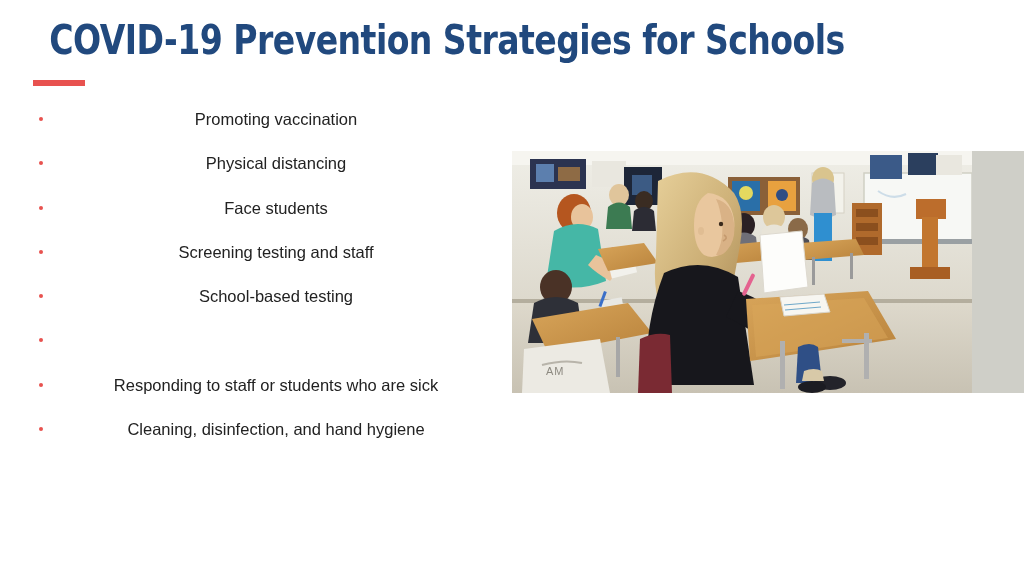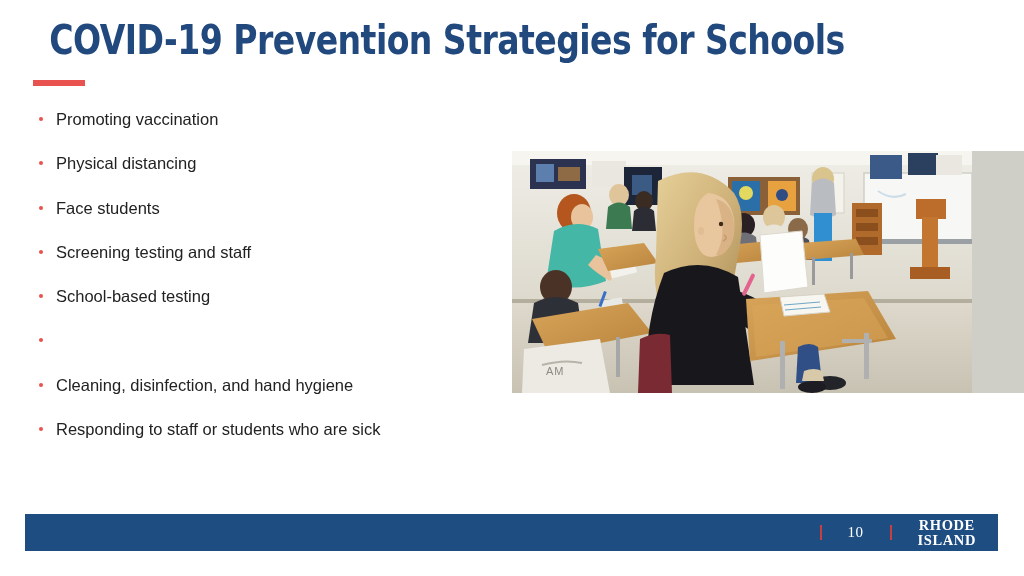--- a/index.html
+++ b/index.html
@@ -54,20 +54,21 @@
     top: 108px;
     width: 460px;
     margin: 0;
     padding: 0;
     list-style: none;
   }
   .bullet-row {
     display: flex;
     align-items: flex-start;
     height: 44.3px;
+    text-align: center;
   }
   .bullet-dot {
     flex: 0 0 auto;
     width: 4px;
     height: 4px;
     border-radius: 50%;
     background: #E8524F;
     margin-top: 9px;
     margin-left: 3px;
   }
@@ -164,25 +165,25 @@
     </li>
     <li class="bullet-row">
       <span class="bullet-dot"></span>
       <span class="bullet-text">School-based testing</span>
     </li>
     <li class="bullet-row">
       <span class="bullet-dot"></span>
     </li>
     <li class="bullet-row">
       <span class="bullet-dot"></span>
+      <span class="bullet-text">Responding to staff or students who are sick</span>
+    </li>
+    <li class="bullet-row">
+      <span class="bullet-dot"></span>
       <span class="bullet-text">Cleaning, disinfection, and hand hygiene</span>
-    </li>
-    <li class="bullet-row">
-      <span class="bullet-dot"></span>
-      <span class="bullet-text">Responding to staff or students who are sick</span>
     </li>
   </ul>
 
   <div class="photo">
     <svg width="460" height="242" viewBox="0 0 460 242" xmlns="http://www.w3.org/2000/svg">
       <defs>
         <linearGradient id="wall" x1="0" y1="0" x2="0" y2="1">
           <stop offset="0%" stop-color="#efeee7"></stop>
           <stop offset="100%" stop-color="#ddd9cd"></stop>
         </linearGradient>
@@ -313,25 +314,14 @@
       <path d="M30 214 q22 -6 40 -2" stroke="#b8b4aa" stroke-width="2" fill="none"></path>
       <text x="34" y="224" font-family="Liberation Sans, sans-serif" font-size="11" fill="#8d8a81" letter-spacing="1">AM</text>
 
       <path d="M286 196 q12 -6 20 0 l4 36 h-26 z" fill="#2f4f86"></path>
       <ellipse cx="318" cy="232" rx="16" ry="7" fill="#23232a"></ellipse>
       <ellipse cx="300" cy="236" rx="14" ry="6" fill="#1c1c22"></ellipse>
       <path d="M292 220 q10 -4 18 0 l2 10 h-22 z" fill="#d8c9a8"></path>
     </svg>
   </div>
 
-  <div class="footer-bar">
-    <div class="footer-inner">
-      <span class="tick"></span>
-      <span class="page-number">10</span>
-      <span class="tick"></span>
-      <div class="brand">
-        <span>RHODE</span>
-        <span>ISLAND</span>
-      </div>
-    </div>
-  </div>
 
 </div>
 
 </body></html>

